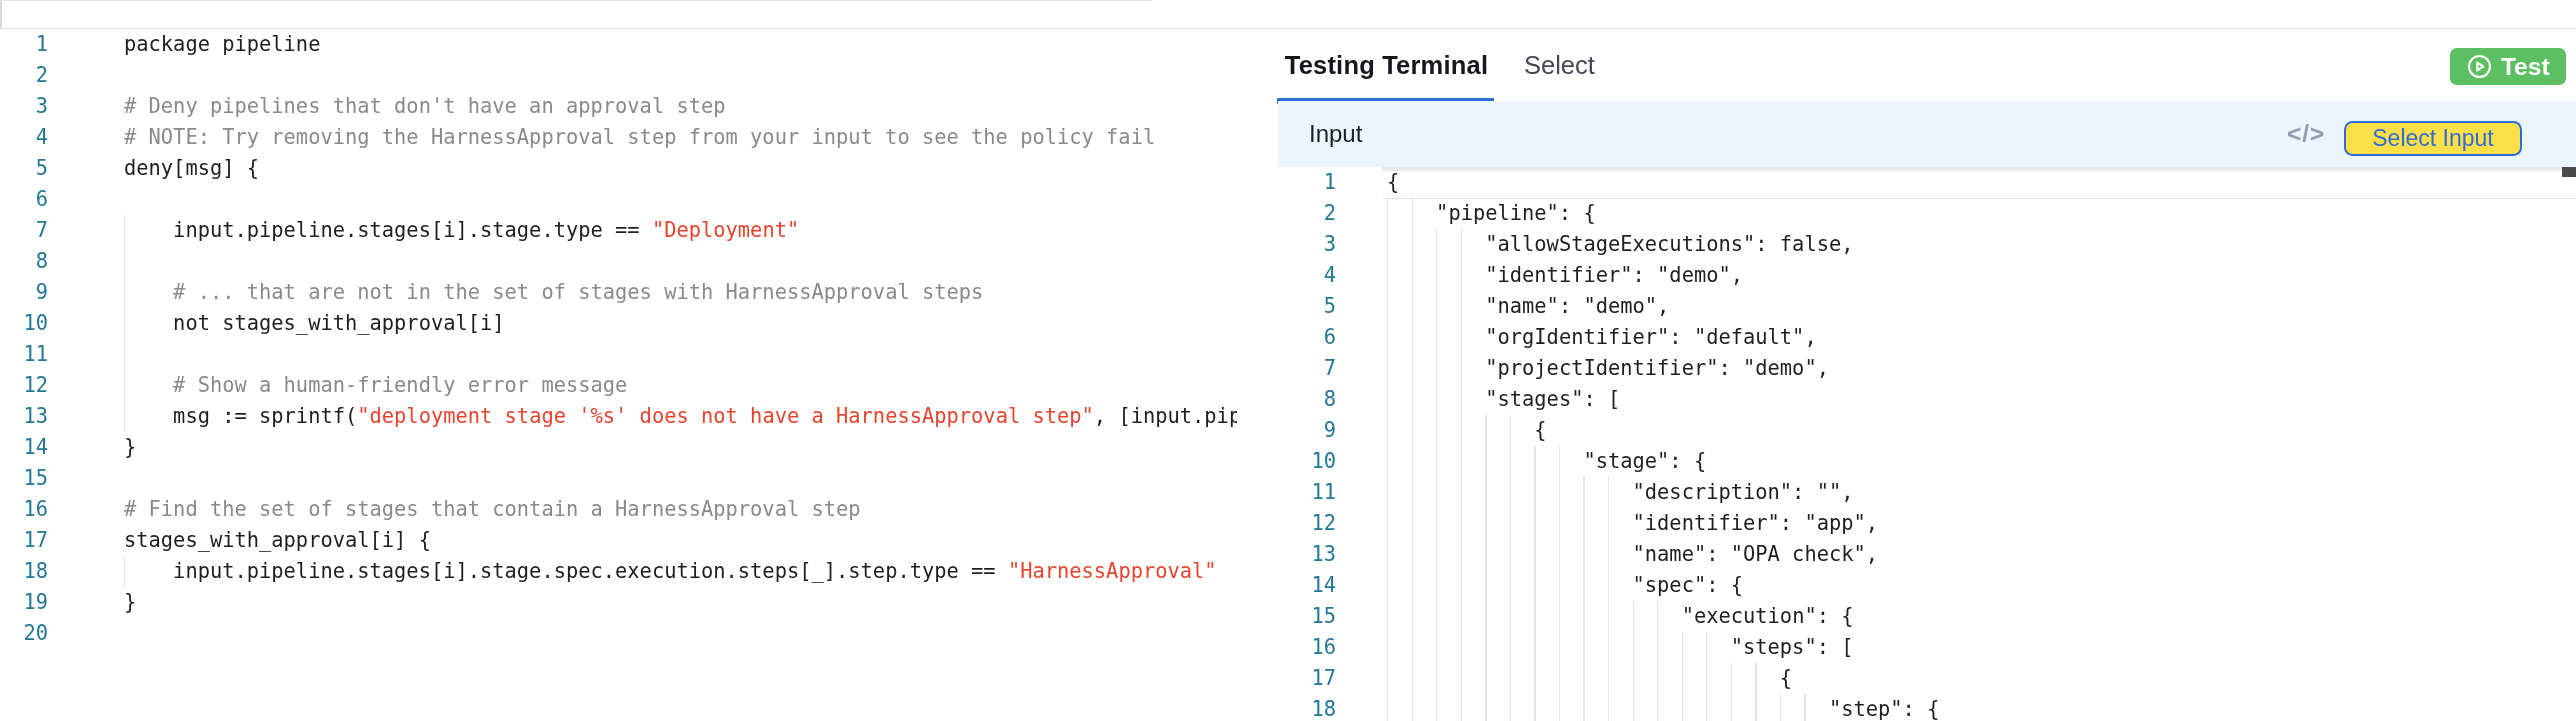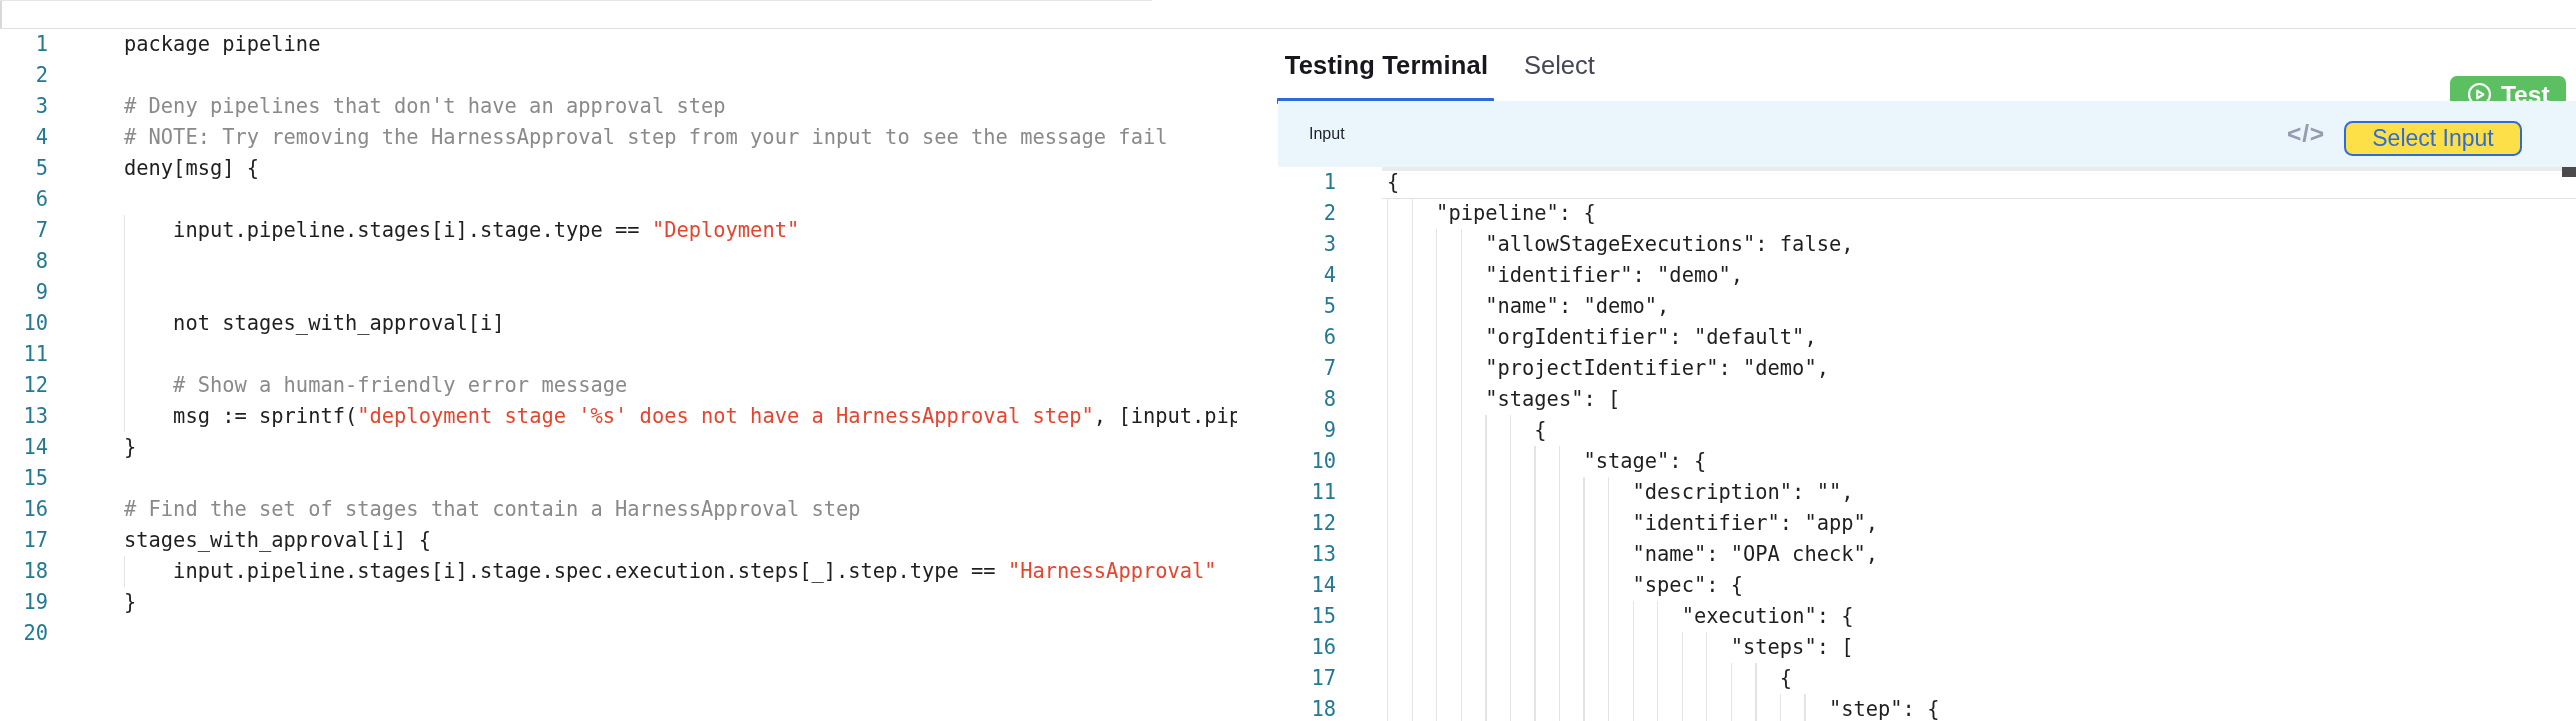--- a/index.html
+++ b/index.html
@@ -47,25 +47,25 @@
 
   
   #right-header{position:absolute;left:1278px;top:29px;width:1298px;height:72px;background:#fff;display:flex;align-items:center;}
   .tab{height:100%;display:flex;align-items:center;justify-content:center;cursor:pointer;text-align:right;}
   #tab-testing{width:217px;font-size:25.5px;font-weight:700;color:#17171d;letter-spacing:0.2px;}
   #tab-library{padding:0 29px;font-size:25.5px;font-weight:400;color:#454757;}
   #tab-underline{position:absolute;left:1277px;top:98px;width:217px;height:6px;background:var(--accent-blue);border-radius:0.8px;}
   #test-button{
     position:absolute;left:2450px;top:48px;width:116px;height:37px;border-radius:6.8px;
     background:var(--test-green);display:flex;align-items:center;justify-content:center;gap:7.6px;
-    color:#fff;font-size:24.6px;font-weight:700;cursor:pointer;border:none;margin-top:28px;
+    color:#fff;font-size:24.6px;font-weight:700;cursor:pointer;border:none;
   }
   
   #input-band{position:absolute;left:1278px;top:101px;width:1298px;height:66px;background:#eaf6fc;border-bottom:0.8px solid #dee6ea;}
-  #input-title{position:absolute;left:31px;top:0;height:65px;display:flex;align-items:center;font-size:16px;color:#1d1f2b;}
+  #input-title{position:absolute;left:31px;top:0;height:65px;display:flex;align-items:center;font-size:24px;color:#1d1f2b;}
   #code-icon{position:absolute;left:1004px;top:12px;width:48px;height:41px;display:flex;align-items:center;justify-content:center;
     color:#989ab0;font-size:24.6px;font-weight:700;font-family:"Liberation Sans",sans-serif;letter-spacing:0.8px;cursor:pointer;}
   #select-input-button{
     position:absolute;left:1066px;top:19.5px;width:178px;height:35px;border-radius:8.5px;
     background:#fde047;border:2.1px solid var(--accent-blue);color:var(--accent-blue);
     font-size:23px;font-weight:500;display:flex;align-items:center;justify-content:center;cursor:pointer;
     font-family:"Liberation Sans",sans-serif;
   }
   
   #left-editor{left:0;top:29px;width:1237px;height:692px;}
@@ -80,26 +80,26 @@
 <div id="top-border" class="hairline"></div>
 <div id="left-line1-border"></div>
 <div id="panel-divider"></div>
 <div id="left-cursor-marker"></div>
 
 <div id="left-editor" class="editor">
   <div id="left-editor-lines">
       <div class="code-line current"><span class="ln">1</span><span class="txt"><span class="t-code">package pipeline</span></span></div>
       <div class="code-line"><span class="ln">2</span><span class="txt"></span></div>
       <div class="code-line"><span class="ln">3</span><span class="txt"><span class="t-comment"># Deny pipelines that don't have an approval step</span></span></div>
-      <div class="code-line"><span class="ln">4</span><span class="txt"><span class="t-comment"># NOTE: Try removing the HarnessApproval step from your input to see the message fail</span></span></div>
+      <div class="code-line"><span class="ln">4</span><span class="txt"><span class="t-comment"># NOTE: Try removing the HarnessApproval step from your input to see the policy fail</span></span></div>
       <div class="code-line"><span class="ln">5</span><span class="txt"><span class="t-code">deny[msg] {</span></span></div>
       <div class="code-line"><span class="ln">6</span></div>
       <div class="code-line"><span class="ln">7</span><span class="txt"><span class="indent">    </span><span class="t-code">input.pipeline.stages[i].stage.type == </span><span class="t-string">"Deployment"</span></span></div>
       <div class="code-line"><span class="ln">8</span><span class="txt"><span class="indent">    </span></span></div>
-      <div class="code-line"><span class="ln">9</span><span class="txt"><span class="indent">    </span></span></div>
+      <div class="code-line"><span class="ln">9</span><span class="txt"><span class="indent">    </span><span class="t-comment"># ... that are not in the set of stages with HarnessApproval steps</span></span></div>
       <div class="code-line"><span class="ln">10</span><span class="txt"><span class="indent">    </span><span class="t-code">not stages_with_approval[i]</span></span></div>
       <div class="code-line"><span class="ln">11</span><span class="txt"><span class="indent">    </span></span></div>
       <div class="code-line"><span class="ln">12</span><span class="txt"><span class="indent">    </span><span class="t-comment"># Show a human-friendly error message</span></span></div>
       <div class="code-line"><span class="ln">13</span><span class="txt"><span class="indent">    </span><span class="t-code">msg := sprintf(</span><span class="t-string">"deployment stage '%s' does not have a HarnessApproval step"</span><span class="t-code">, [input.pipel</span></span></div>
       <div class="code-line"><span class="ln">14</span><span class="txt"><span class="t-code">}</span></span></div>
       <div class="code-line"><span class="ln">15</span><span class="txt"></span></div>
       <div class="code-line"><span class="ln">16</span><span class="txt"><span class="t-comment"># Find the set of stages that contain a HarnessApproval step</span></span></div>
       <div class="code-line"><span class="ln">17</span><span class="txt"><span class="t-code">stages_with_approval[i] {</span></span></div>
       <div class="code-line"><span class="ln">18</span><span class="txt"><span class="indent">    </span><span class="t-code">input.pipeline.stages[i].stage.spec.execution.steps[_].step.type == </span><span class="t-string">"HarnessApproval"</span></span></div>
       <div class="code-line"><span class="ln">19</span><span class="txt"><span class="t-code">}</span></span></div>

